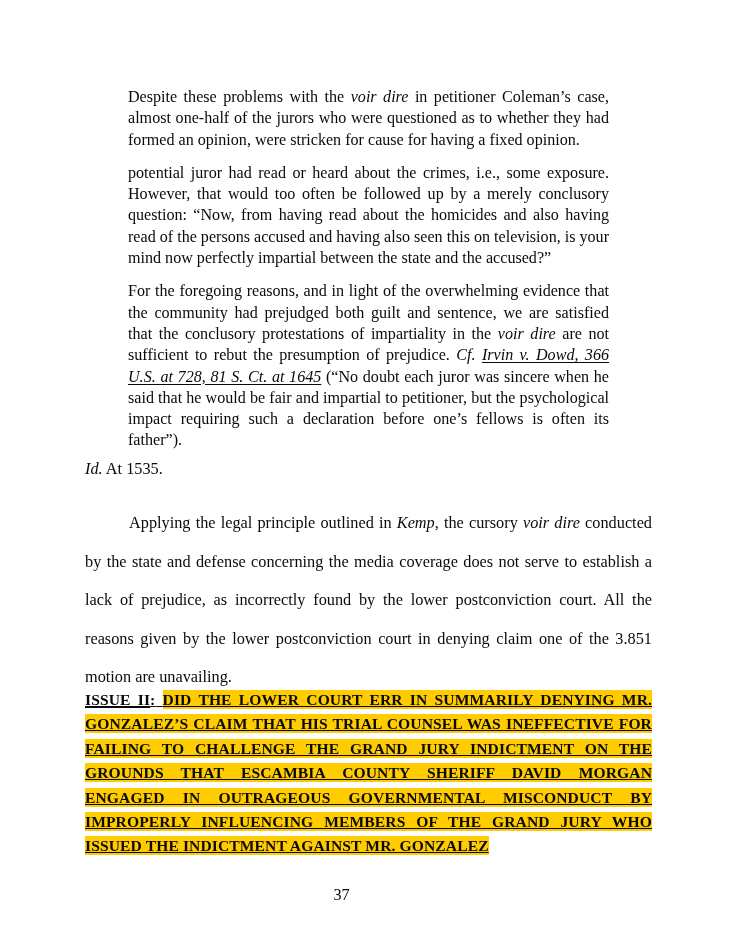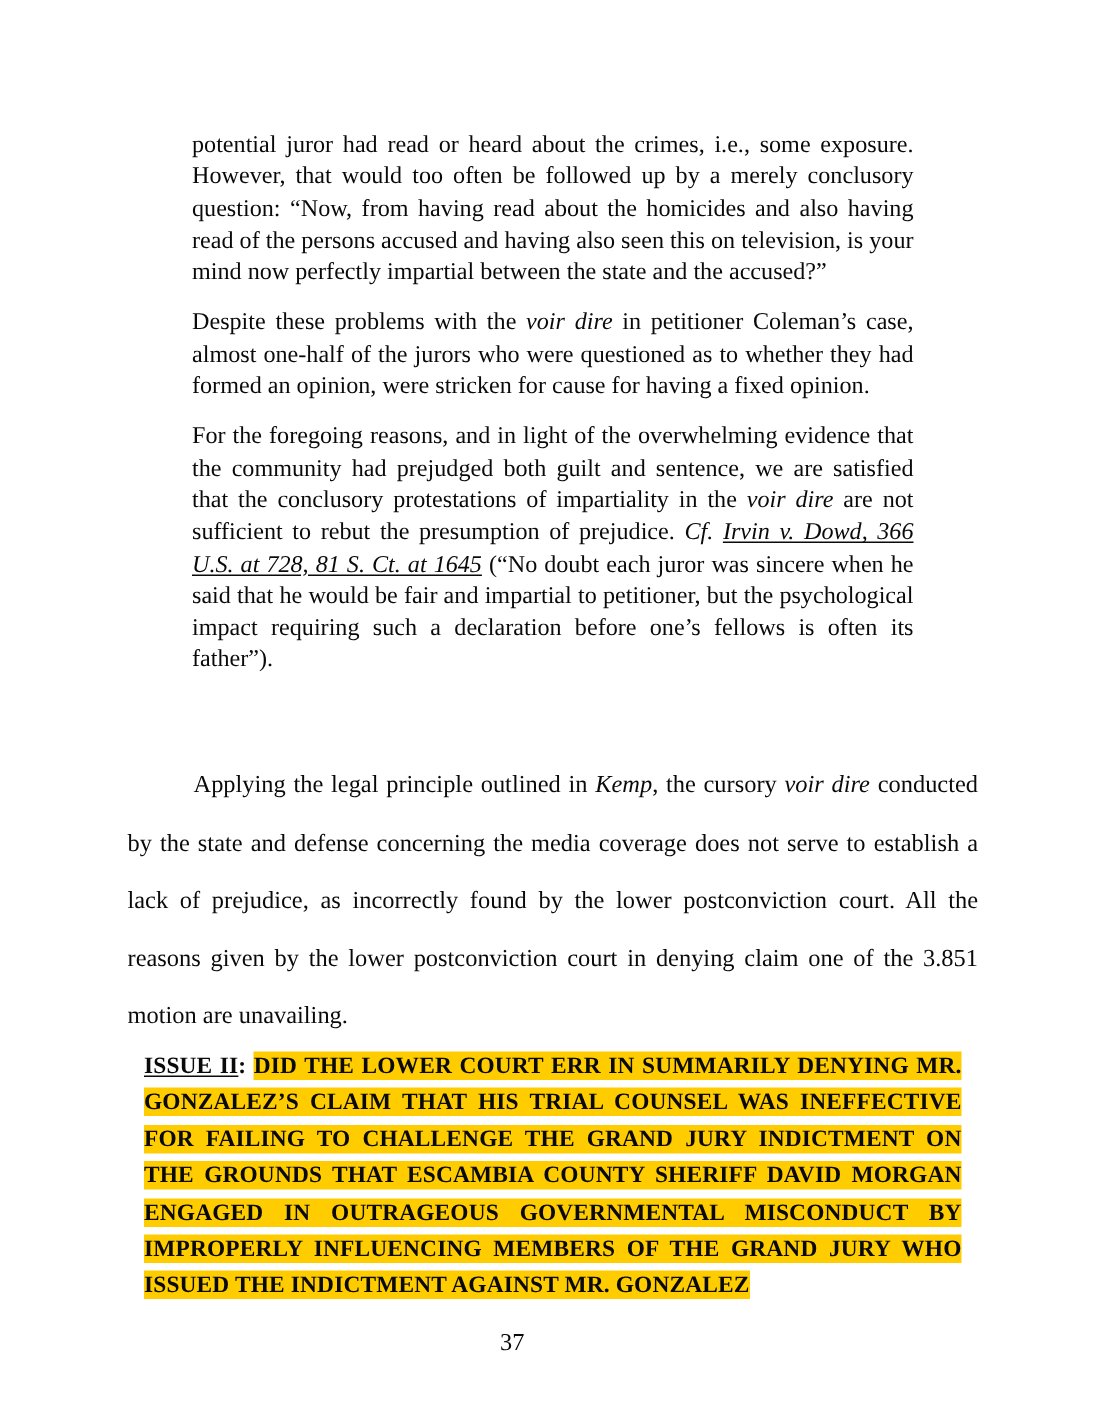--- a/index.html
+++ b/index.html
@@ -65,21 +65,22 @@
     left: 85px;
     width: 567px;
     font-size: 15.6px;
     line-height: 24.4px;
     font-weight: bold;
     text-align: justify;
     text-justify: inter-word;
     letter-spacing: 0.1px;
   }
   .issue-block p {
-    margin: 11px;
+    margin: 0;
+    text-decoration: underline;
   }
   .issue-label {
     text-decoration: underline;
     text-underline-offset: 2px;
     background: transparent;
   }
   .hl {
     background-color: #FFCC00;
     box-decoration-break: clone;
     -webkit-box-decoration-break: clone;
@@ -100,28 +101,31 @@
   i { font-style: italic; }
   .iu { font-style: italic; text-decoration: underline; text-underline-offset: 1.5px; }
 </style>
 </head>
 <body>
 
 <div class="page">
 
   <div class="blockquote" style="top: 86px;">
 
+    <p><span>Despite these problems with the </span><i>voir dire</i><span> in petitioner Coleman’s case, almost one-half of the jurors who were questioned as to whether they had formed an opinion, were stricken for cause for having a fixed opinion.</span></p>
+
     <p><span>potential juror had read or heard about the crimes, i.e., some exposure. However, that would too often be followed up by a merely conclusory question: “Now, from having read about the homicides and also having read of the persons accused and having also seen this on television, is your mind now perfectly impartial between the state and the accused?”</span></p>
-
-    <p><span>Despite these problems with the </span><i>voir dire</i><span> in petitioner Coleman’s case, almost one-half of the jurors who were questioned as to whether they had formed an opinion, were stricken for cause for having a fixed opinion.</span></p>
 
     <p><span>For the foregoing reasons, and in light of the overwhelming evidence that the community had prejudged both guilt and sentence, we are satisfied that the conclusory protestations of impartiality in the </span><i>voir dire</i><span> are not sufficient to rebut the presumption of prejudice. </span><i>Cf.</i><span> </span><span class="iu">Irvin v. Dowd, 366 U.S. at 728, 81 S. Ct. at 1645</span><span> (“No doubt each juror was sincere when he said that he would be fair and impartial to petitioner, but the psychological impact requiring such a declaration before one’s fellows is often its father”).</span></p>
 
   </div>
 
+  <div class="bodytext" style="top: 450px;">
+    <p><i>Id.</i><span> At 1535.</span></p>
+  </div>
 
   <div class="bodytext" style="top: 504px;">
     <p class="indent-first"><span>Applying the legal principle outlined in </span><i>Kemp</i><span>, the cursory </span><i>voir dire</i><span> conducted by the state and defense concerning the media coverage does not serve to establish a lack of prejudice, as incorrectly found by the lower postconviction court. All the reasons given by the lower postconviction court in denying claim one of the 3.851 motion are unavailing.</span></p>
   </div>
 
   <div class="issue-block" style="top: 688px;">
     <p><span class="issue-label">ISSUE II</span><span>:</span><span> </span><span class="hl">DID THE LOWER COURT ERR IN SUMMARILY DENYING MR. GONZALEZ’S CLAIM THAT HIS TRIAL COUNSEL WAS INEFFECTIVE FOR FAILING TO CHALLENGE THE GRAND JURY INDICTMENT ON THE GROUNDS THAT ESCAMBIA COUNTY SHERIFF DAVID MORGAN ENGAGED IN OUTRAGEOUS GOVERNMENTAL MISCONDUCT BY IMPROPERLY INFLUENCING MEMBERS OF THE GRAND JURY WHO ISSUED THE INDICTMENT AGAINST MR. GONZALEZ</span></p>
   </div>
 
   <div class="page-number">37</div>

